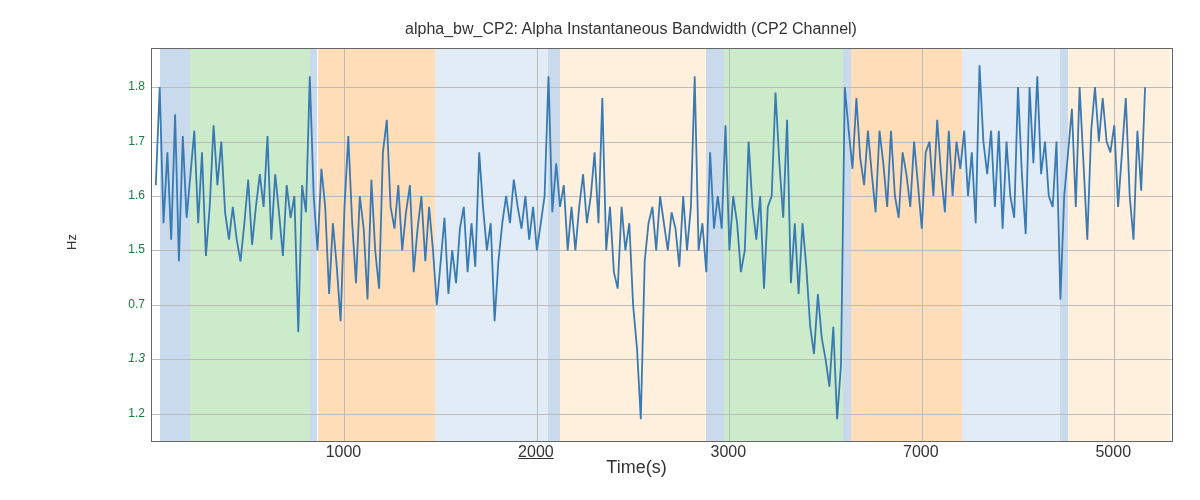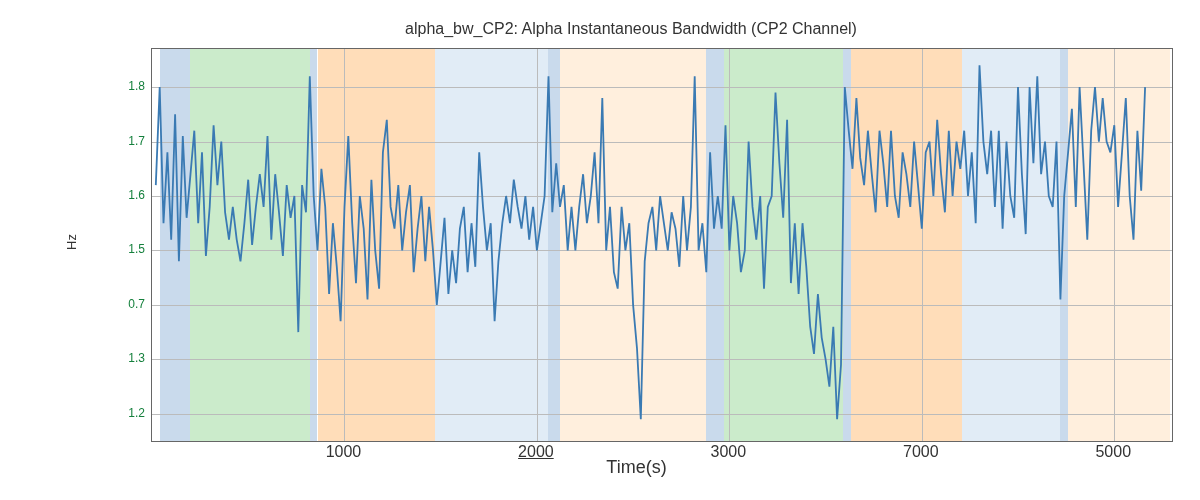--- a/index.html
+++ b/index.html
@@ -145,19 +145,19 @@
       <svg class="data-line" viewBox="0 0 1020 392" preserveAspectRatio="none">
       <path id="series-path" d="M3.8 136.1 L7.7 38.1 L11.5 174.2 L15.4 103.4 L19.2 190.6 L23.1 65.3 L26.9 212.3 L30.8 87.1 L34.6 168.8 L38.5 125.2 L42.3 81.7 L46.2 174.2 L50.0 103.4 L53.9 206.9 L57.7 157.9 L61.6 76.2 L65.4 136.1 L69.3 92.6 L73.1 163.3 L77.0 190.6 L80.8 157.9 L84.7 190.6 L88.5 212.3 L92.4 174.2 L96.2 130.7 L100.1 196.0 L103.9 157.9 L107.8 125.2 L111.6 157.9 L115.5 87.1 L119.3 190.6 L123.2 125.2 L127.0 163.3 L130.9 206.9 L134.7 136.1 L138.6 168.8 L142.4 147.0 L146.3 283.1 L150.1 136.1 L154.0 163.3 L157.8 27.2 L161.7 147.0 L165.5 201.4 L169.4 119.8 L173.2 157.9 L177.1 245.0 L180.9 174.2 L184.8 217.8 L188.6 272.2 L192.5 157.9 L196.3 87.1 L200.2 174.2 L204.0 234.1 L207.8 147.0 L211.7 179.7 L215.5 250.4 L219.4 130.7 L223.2 201.4 L227.1 239.6 L230.9 103.4 L234.8 70.8 L238.6 157.9 L242.5 179.7 L246.3 136.1 L250.2 201.4 L254.0 163.3 L257.9 136.1 L261.7 223.2 L265.6 179.7 L269.4 147.0 L273.3 212.3 L277.1 157.9 L281.0 201.4 L284.8 255.9 L288.7 212.3 L292.5 168.8 L296.4 245.0 L300.2 201.4 L304.1 234.1 L307.9 179.7 L311.8 157.9 L315.6 223.2 L319.5 174.2 L323.3 217.8 L327.2 103.4 L331.0 157.9 L334.9 201.4 L338.7 174.2 L342.6 272.2 L346.4 212.3 L350.3 174.2 L354.1 147.0 L358.0 174.2 L361.8 130.7 L365.7 157.9 L369.5 179.7 L373.4 147.0 L377.2 190.6 L381.1 157.9 L384.9 201.4 L388.8 174.2 L392.6 147.0 L396.5 27.2 L400.3 163.3 L404.2 114.3 L408.0 157.9 L411.8 136.1 L415.7 201.4 L419.5 157.9 L423.4 201.4 L427.2 157.9 L431.1 125.2 L434.9 174.2 L438.8 147.0 L442.6 103.4 L446.5 174.2 L450.3 49.0 L454.2 201.4 L458.0 157.9 L461.9 223.2 L465.7 239.6 L469.6 157.9 L473.4 201.4 L477.3 174.2 L481.1 255.9 L485.0 299.4 L488.8 370.2 L492.7 212.3 L496.5 174.2 L500.4 157.9 L504.2 201.4 L508.1 147.0 L511.9 174.2 L515.8 201.4 L519.6 163.3 L523.5 179.7 L527.3 217.8 L531.2 147.0 L535.0 201.4 L538.9 157.9 L542.7 27.2 L546.6 201.4 L550.4 174.2 L554.3 223.2 L558.1 103.4 L562.0 179.7 L565.8 147.0 L569.7 179.7 L573.5 76.2 L577.4 201.4 L581.2 147.0 L585.1 174.2 L588.9 223.2 L592.8 201.4 L596.6 92.6 L600.5 157.9 L604.3 190.6 L608.2 147.0 L612.0 239.6 L615.8 157.9 L619.7 147.0 L623.5 43.6 L627.4 114.3 L631.2 168.8 L635.1 70.8 L638.9 234.1 L642.8 174.2 L646.6 245.0 L650.5 174.2 L654.3 217.8 L658.2 277.7 L662.0 304.9 L665.9 245.0 L669.7 288.6 L673.6 310.3 L677.4 337.6 L681.3 277.7 L685.1 370.2 L689.0 315.8 L692.8 38.1 L696.7 81.7 L700.5 119.8 L704.4 49.0 L708.2 108.9 L712.1 136.1 L715.9 81.7 L719.8 125.2 L723.6 163.3 L727.5 81.7 L731.3 114.3 L735.2 157.9 L739.0 81.7 L742.9 147.0 L746.7 168.8 L750.6 103.4 L754.4 125.2 L758.3 157.9 L762.1 92.6 L766.0 136.1 L769.8 179.7 L773.7 103.4 L777.5 92.6 L781.4 147.0 L785.2 70.8 L789.1 125.2 L792.9 163.3 L796.8 81.7 L800.6 147.0 L804.5 92.6 L808.3 119.8 L812.2 81.7 L816.0 147.0 L819.8 103.4 L823.7 174.2 L827.5 16.3 L831.4 92.6 L835.2 125.2 L839.1 81.7 L842.9 157.9 L846.8 81.7 L850.6 179.7 L854.5 92.6 L858.3 147.0 L862.2 168.8 L866.0 38.1 L869.9 125.2 L873.7 185.1 L877.6 38.1 L881.4 114.3 L885.3 27.2 L889.1 125.2 L893.0 92.6 L896.8 147.0 L900.7 157.9 L904.5 92.6 L908.4 250.4 L912.2 147.0 L916.1 103.4 L919.9 59.9 L923.8 157.9 L927.6 38.1 L931.5 114.3 L935.3 190.6 L939.2 81.7 L943.0 38.1 L946.9 92.6 L950.7 49.0 L954.6 92.6 L958.4 103.4 L962.3 76.2 L966.1 157.9 L970.0 103.4 L973.8 49.0 L977.7 147.0 L981.5 190.6 L985.4 81.7 L989.2 141.6 L993.1 38.1 L996.9 NaN L1000.8 NaN L1004.6 NaN L1008.5 NaN L1012.3 NaN L1016.2 NaN "></path>
     </svg>
   </div>
 <div class="tick-x" style="left: 312.453px;">1000</div>
     <div class="tick-x" style="left: 504.906px; text-decoration: underline;">2000</div>
     <div class="tick-x" style="left: 697.358px;">3000</div>
     <div class="tick-x" style="left: 889.811px;">7000</div>
     <div class="tick-x" style="left: 1082.26px;">5000</div>
     <div class="tick-y" style="top: 412.778px;">1.2</div>
-    <div class="tick-y" style="top: 358.333px;">1.3</div>
+    <div class="tick-y" style="top: 358.333px; font-style: italic;">1.3</div>
     <div class="tick-y" style="top: 303.889px;">0.7</div>
     <div class="tick-y" style="top: 249.444px; text-align: center;">1.5</div>
     <div class="tick-y" style="top: 195px;">1.6</div>
     <div class="tick-y" style="top: 140.556px;">1.7</div>
     <div class="tick-y" style="top: 86.1111px;">1.8</div>
   </div>
 
 </body></html>

